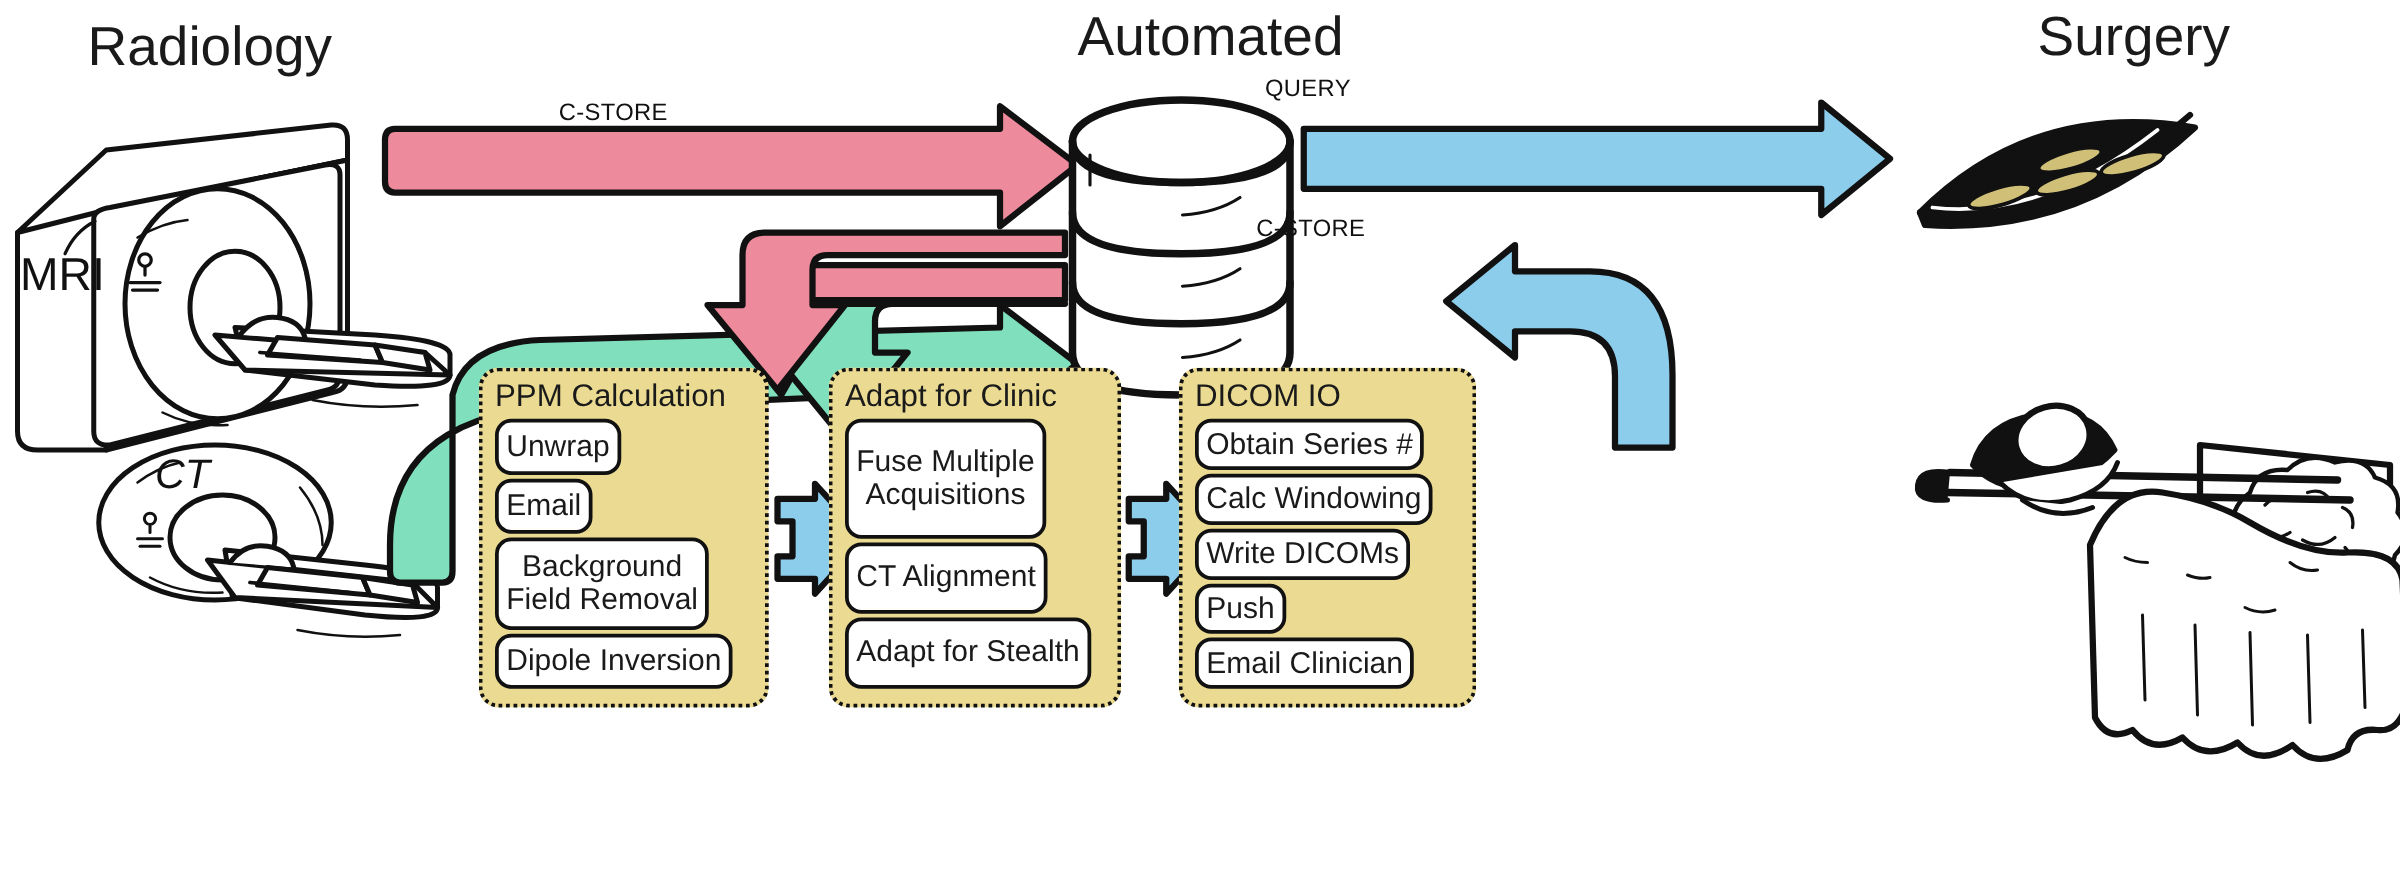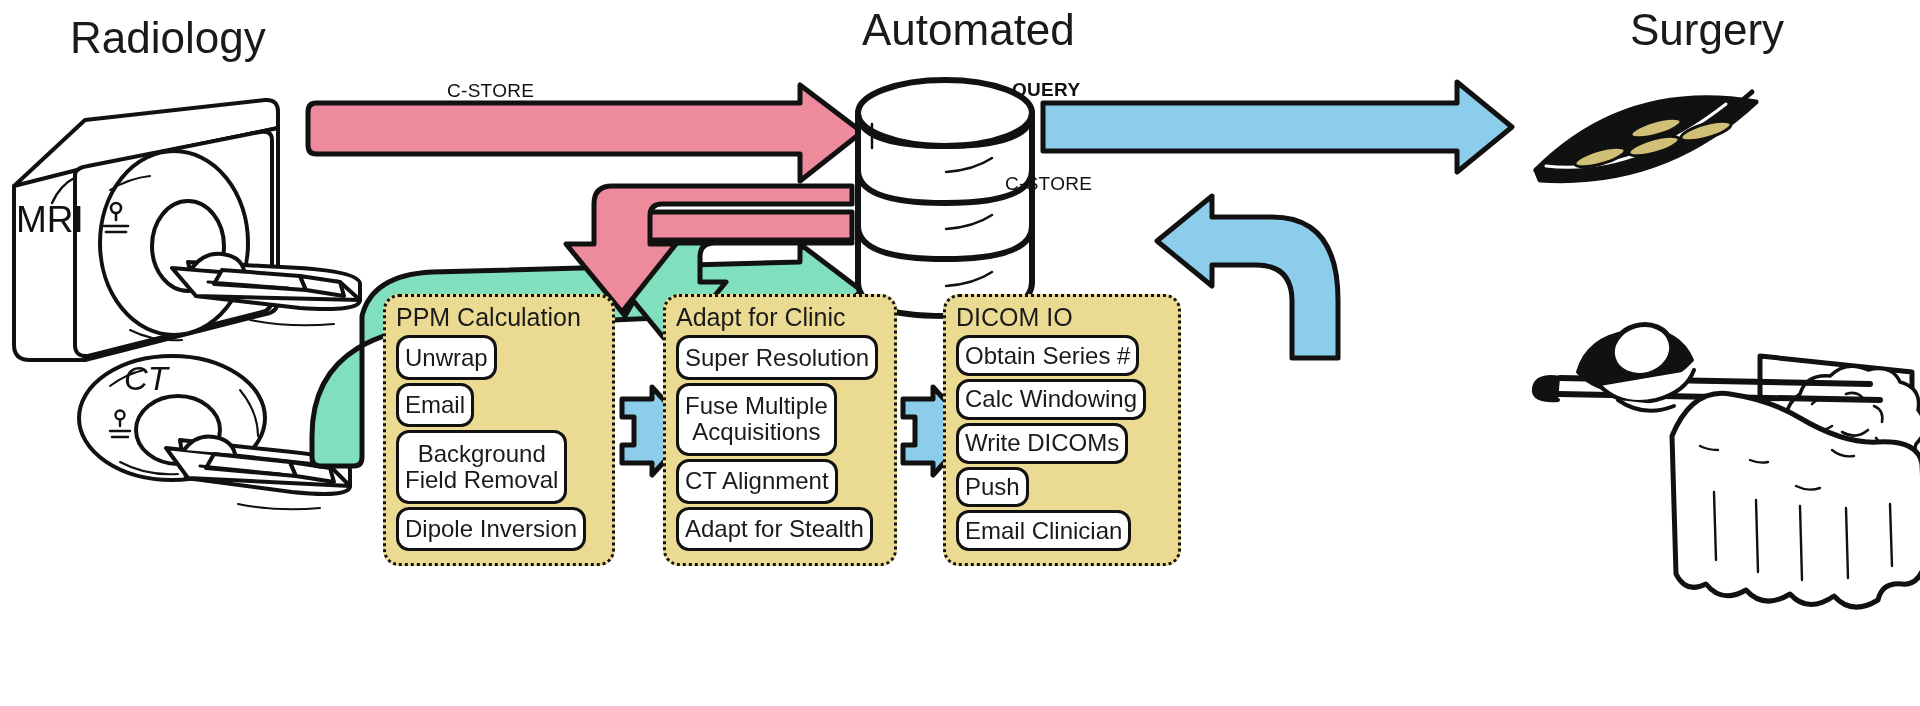--- a/index.html
+++ b/index.html
@@ -10,21 +10,21 @@
 
   
   .col-title{font-size:44px;line-height:1;color:#1a1a1a;white-space:nowrap;}
   #title-radiology{left:70px;top:16px;}
   #title-automated{left:862px;top:8px;}
   #title-surgery{left:1630px;top:8px;}
 
   
   .proto-label{font-size:19px;letter-spacing:.3px;color:#111;white-space:nowrap;}
   #label-cstore-in{left:447px;top:80px;}
-  #label-query{left:1012px;top:79px;font-weight:bold;}
+  #label-query{left:1012px;top:61px;}
   #label-cstore-back{left:1005px;top:173px;}
 
   
   .group{position:absolute;box-sizing:border-box;background:#EBDB92;
          border:3px dotted #111;border-radius:16px;padding:6px 10px 12px;
          display:flex;flex-direction:column;align-items:flex-start;}
   .group-title{font-size:25px;text-align:center;color:#1a1a1a;
                margin:1px 0 5px;line-height:1.05;}
   .step{background:#ffffff;border:3px solid #111;border-radius:13px;
         font-size:24px;color:#1a1a1a;text-align:center;
@@ -215,21 +215,20 @@
     <div class="group-title">PPM Calculation</div>
     <div class="step">Unwrap</div>
     <div class="step">Email</div>
     <div class="step two-line" style="flex:1.75">Background
 Field Removal</div>
     <div class="step">Dipole Inversion</div>
   </div>
 
   <div class="group" id="group-clinic">
     <div class="group-title">Adapt for Clinic</div>
-    <div class="step">Super Resolution</div>
     <div class="step two-line" style="flex:1.75">Fuse Multiple
 Acquisitions</div>
     <div class="step">CT Alignment</div>
     <div class="step">Adapt for Stealth</div>
   </div>
 
   <div class="group" id="group-dicomio">
     <div class="group-title">DICOM IO</div>
     <div class="step">Obtain Series #</div>
     <div class="step">Calc Windowing</div>

